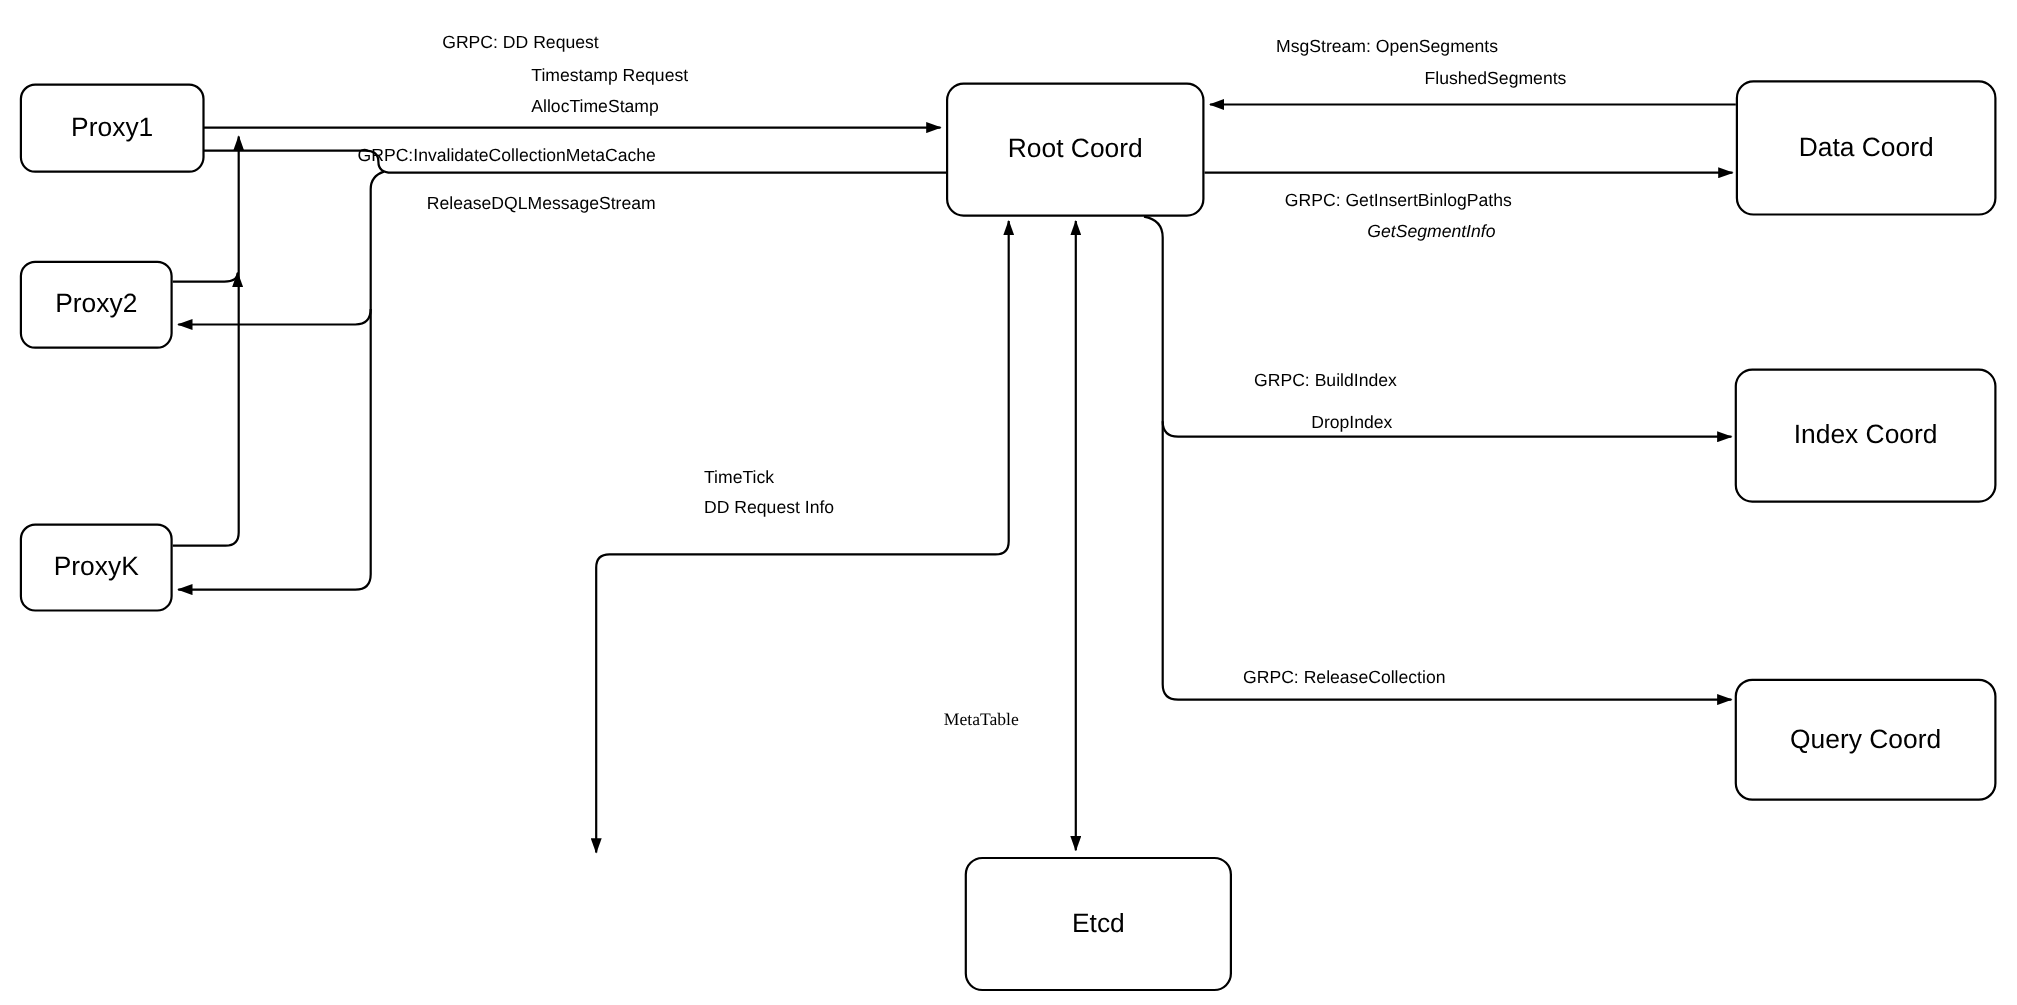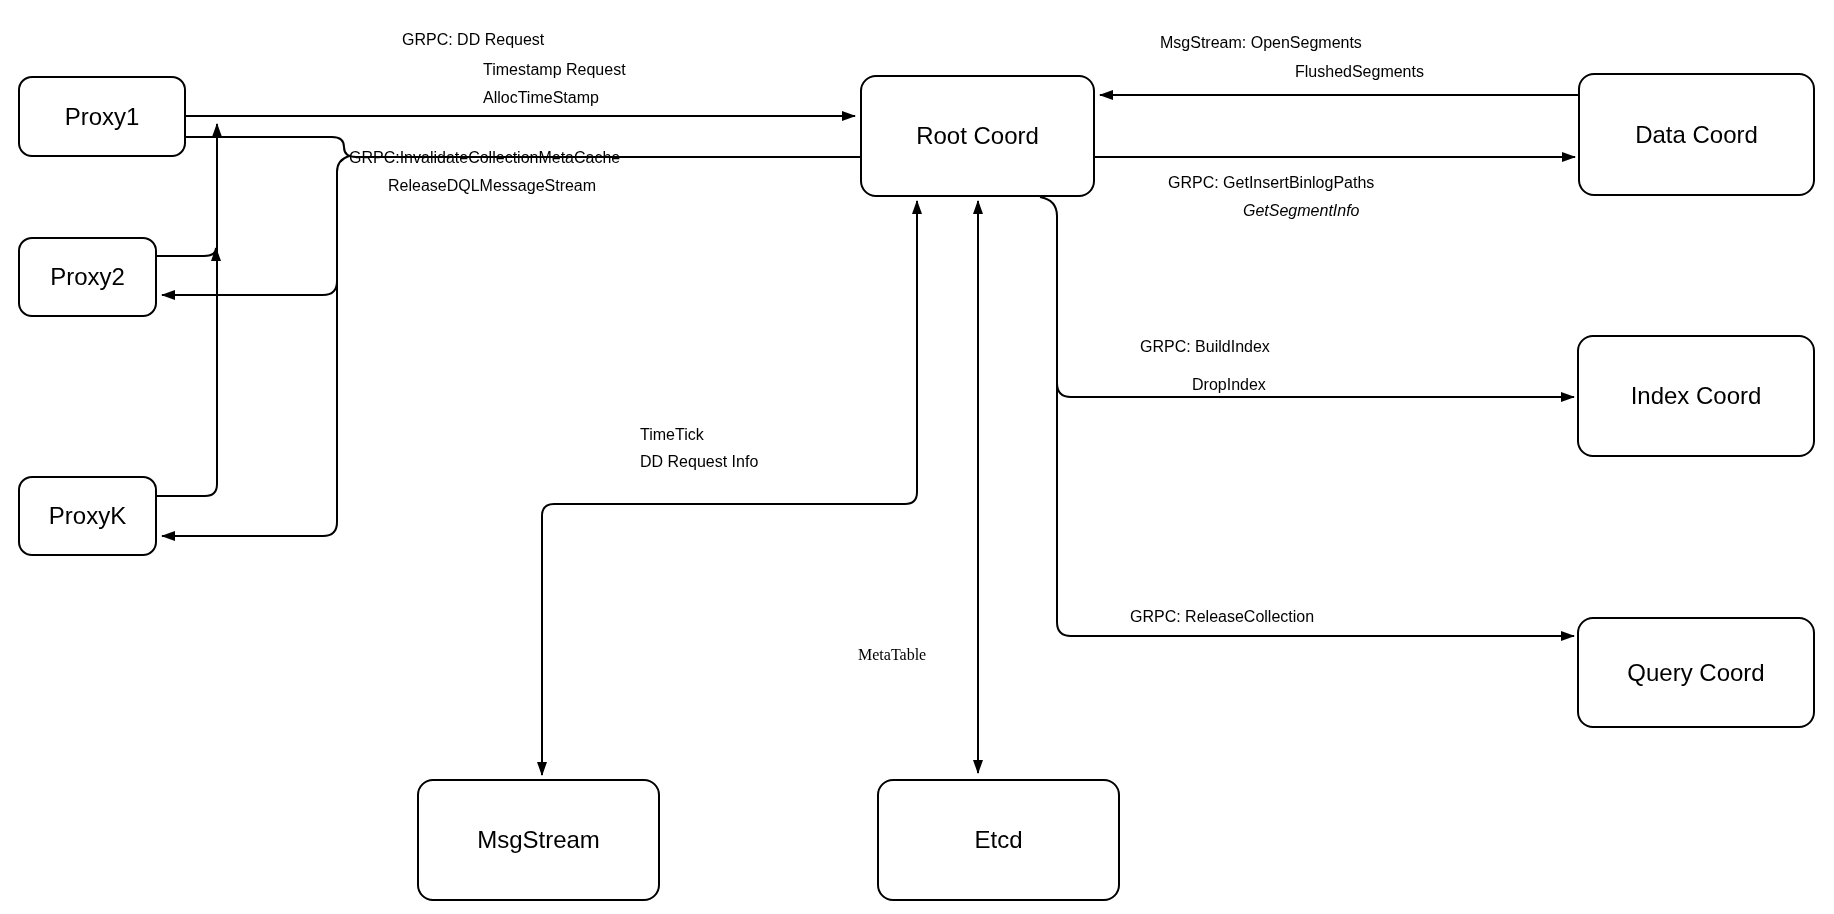--- a/index.html
+++ b/index.html
@@ -71,29 +71,28 @@
   <div class="node small" style="left:18px; top:476px; width:139px; height:80px;">ProxyK</div>
 
   <div class="node" style="left:860px; top:75px; width:235px; height:122px;">Root Coord</div>
 
   <div class="node" style="left:1578px; top:73px; width:237px; height:123px;">Data Coord</div>
 
   <div class="node" style="left:1577px; top:335px; width:238px; height:122px;">Index Coord</div>
 
   <div class="node" style="left:1577px; top:617px; width:238px; height:111px;">Query Coord</div>
 
-  <div class="node" style="left:417px; top:779px; width:243px; height:122px;">MsgStream</div>
 
   <div class="node" style="left:861px; top:779px; width:243px; height:122px;margin-left:16px;">Etcd</div>
 
   <div class="elabel" style="left:402px; top:25px;">GRPC: DD Request</div>
   <div class="elabel" style="left:483px; top:55px;">Timestamp Request</div>
   <div class="elabel" style="left:483px; top:83px;">AllocTimeStamp</div>
 
-  <div class="elabel" style="left:325px; top:143px;margin-left:24px;">GRPC:InvalidateCollectionMetaCache</div>
+  <div class="elabel" style="left:325px; top:127px;">GRPC:InvalidateCollectionMetaCache</div>
   <div class="elabel" style="left:388px; top:171px;">ReleaseDQLMessageStream</div>
 
   <div class="elabel" style="left:1160px; top:28px;">MsgStream: OpenSegments</div>
   <div class="elabel" style="left:1295px; top:57px;">FlushedSegments</div>
 
   <div class="elabel" style="left:1168px; top:168px;">GRPC: GetInsertBinlogPaths</div>
   <div class="elabel" style="left:1243px; top:196px;font-style:italic;">GetSegmentInfo</div>
 
   <div class="elabel" style="left:1140px; top:332px;">GRPC: BuildIndex</div>
   <div class="elabel" style="left:1192px; top:370px;">DropIndex</div>

